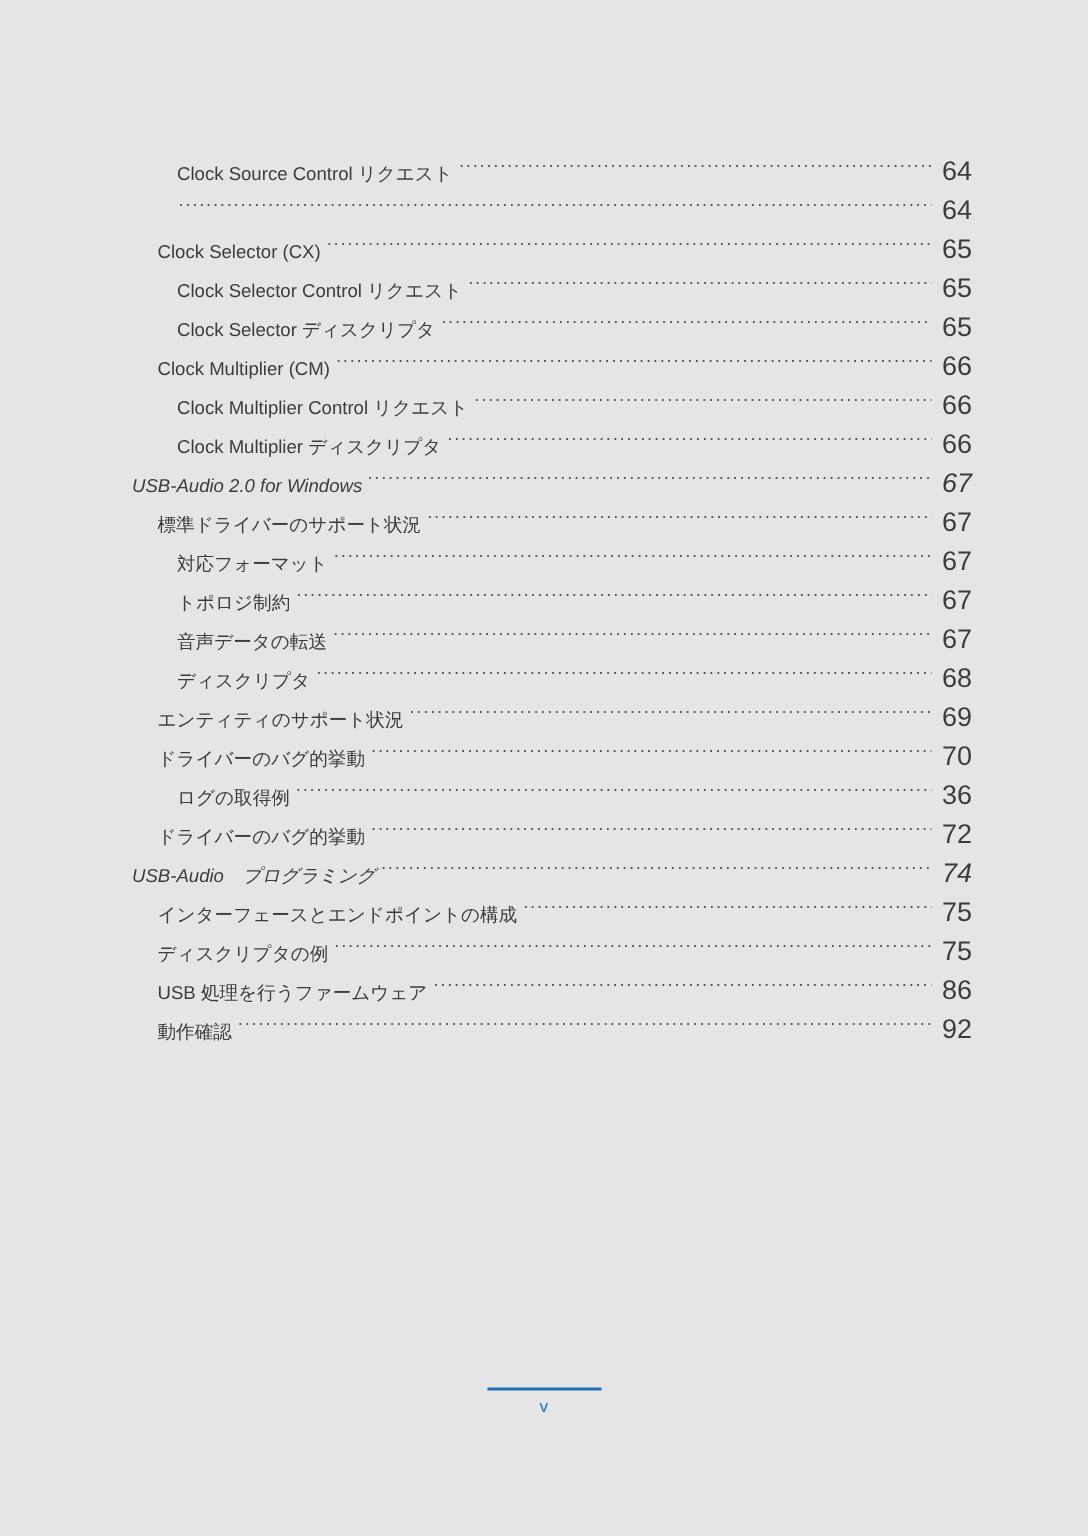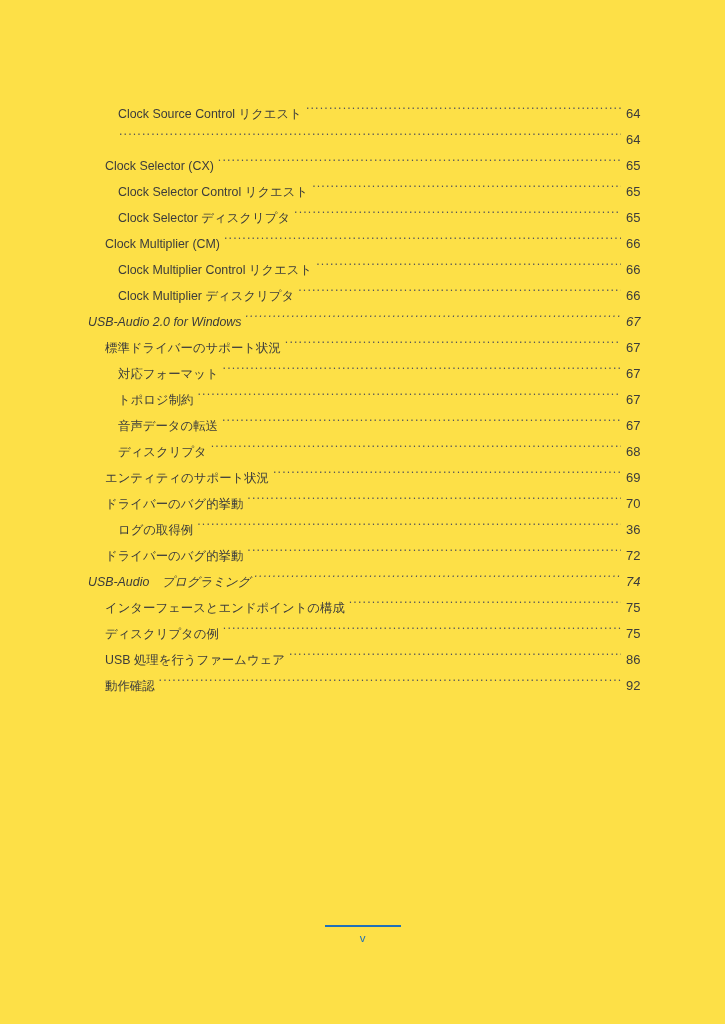--- a/index.html
+++ b/index.html
@@ -13,21 +13,21 @@
     background: #ffffff;
     font-family: "Liberation Sans", "DejaVu Sans", sans-serif;
     color: #3a3a3a;
     overflow: hidden;
     position: relative;
   }
 
   .page {
     position: absolute;
     inset: 0;
-    background: #fde047;
+    background: #e5e5e5;
   }
 
   .toc {
     position: absolute;
     left: 88px;
     top: 101px;
     width: 560px;
   }
 
   .toc-entry {
@@ -64,22 +64,22 @@
     bottom: 0;
     letter-spacing: 1.15px;
     font-size: 12.4px;
     color: #54545a;
     white-space: nowrap;
   }
 
   .toc-entry .pageno {
     flex: 0 0 auto;
     width: 22px;
-    text-align: left;
-    font-size: 13px;
+    text-align: right;
+    font-size: 18px;
     color: #3c3c3c;
     padding-left: 4px;
   }
 
   
   .lvl-0 { padding-left: 0px; font-style: italic; }
   .lvl-1 { padding-left: 17px; }
   .lvl-2 { padding-left: 30px; }
 
   .footer {

